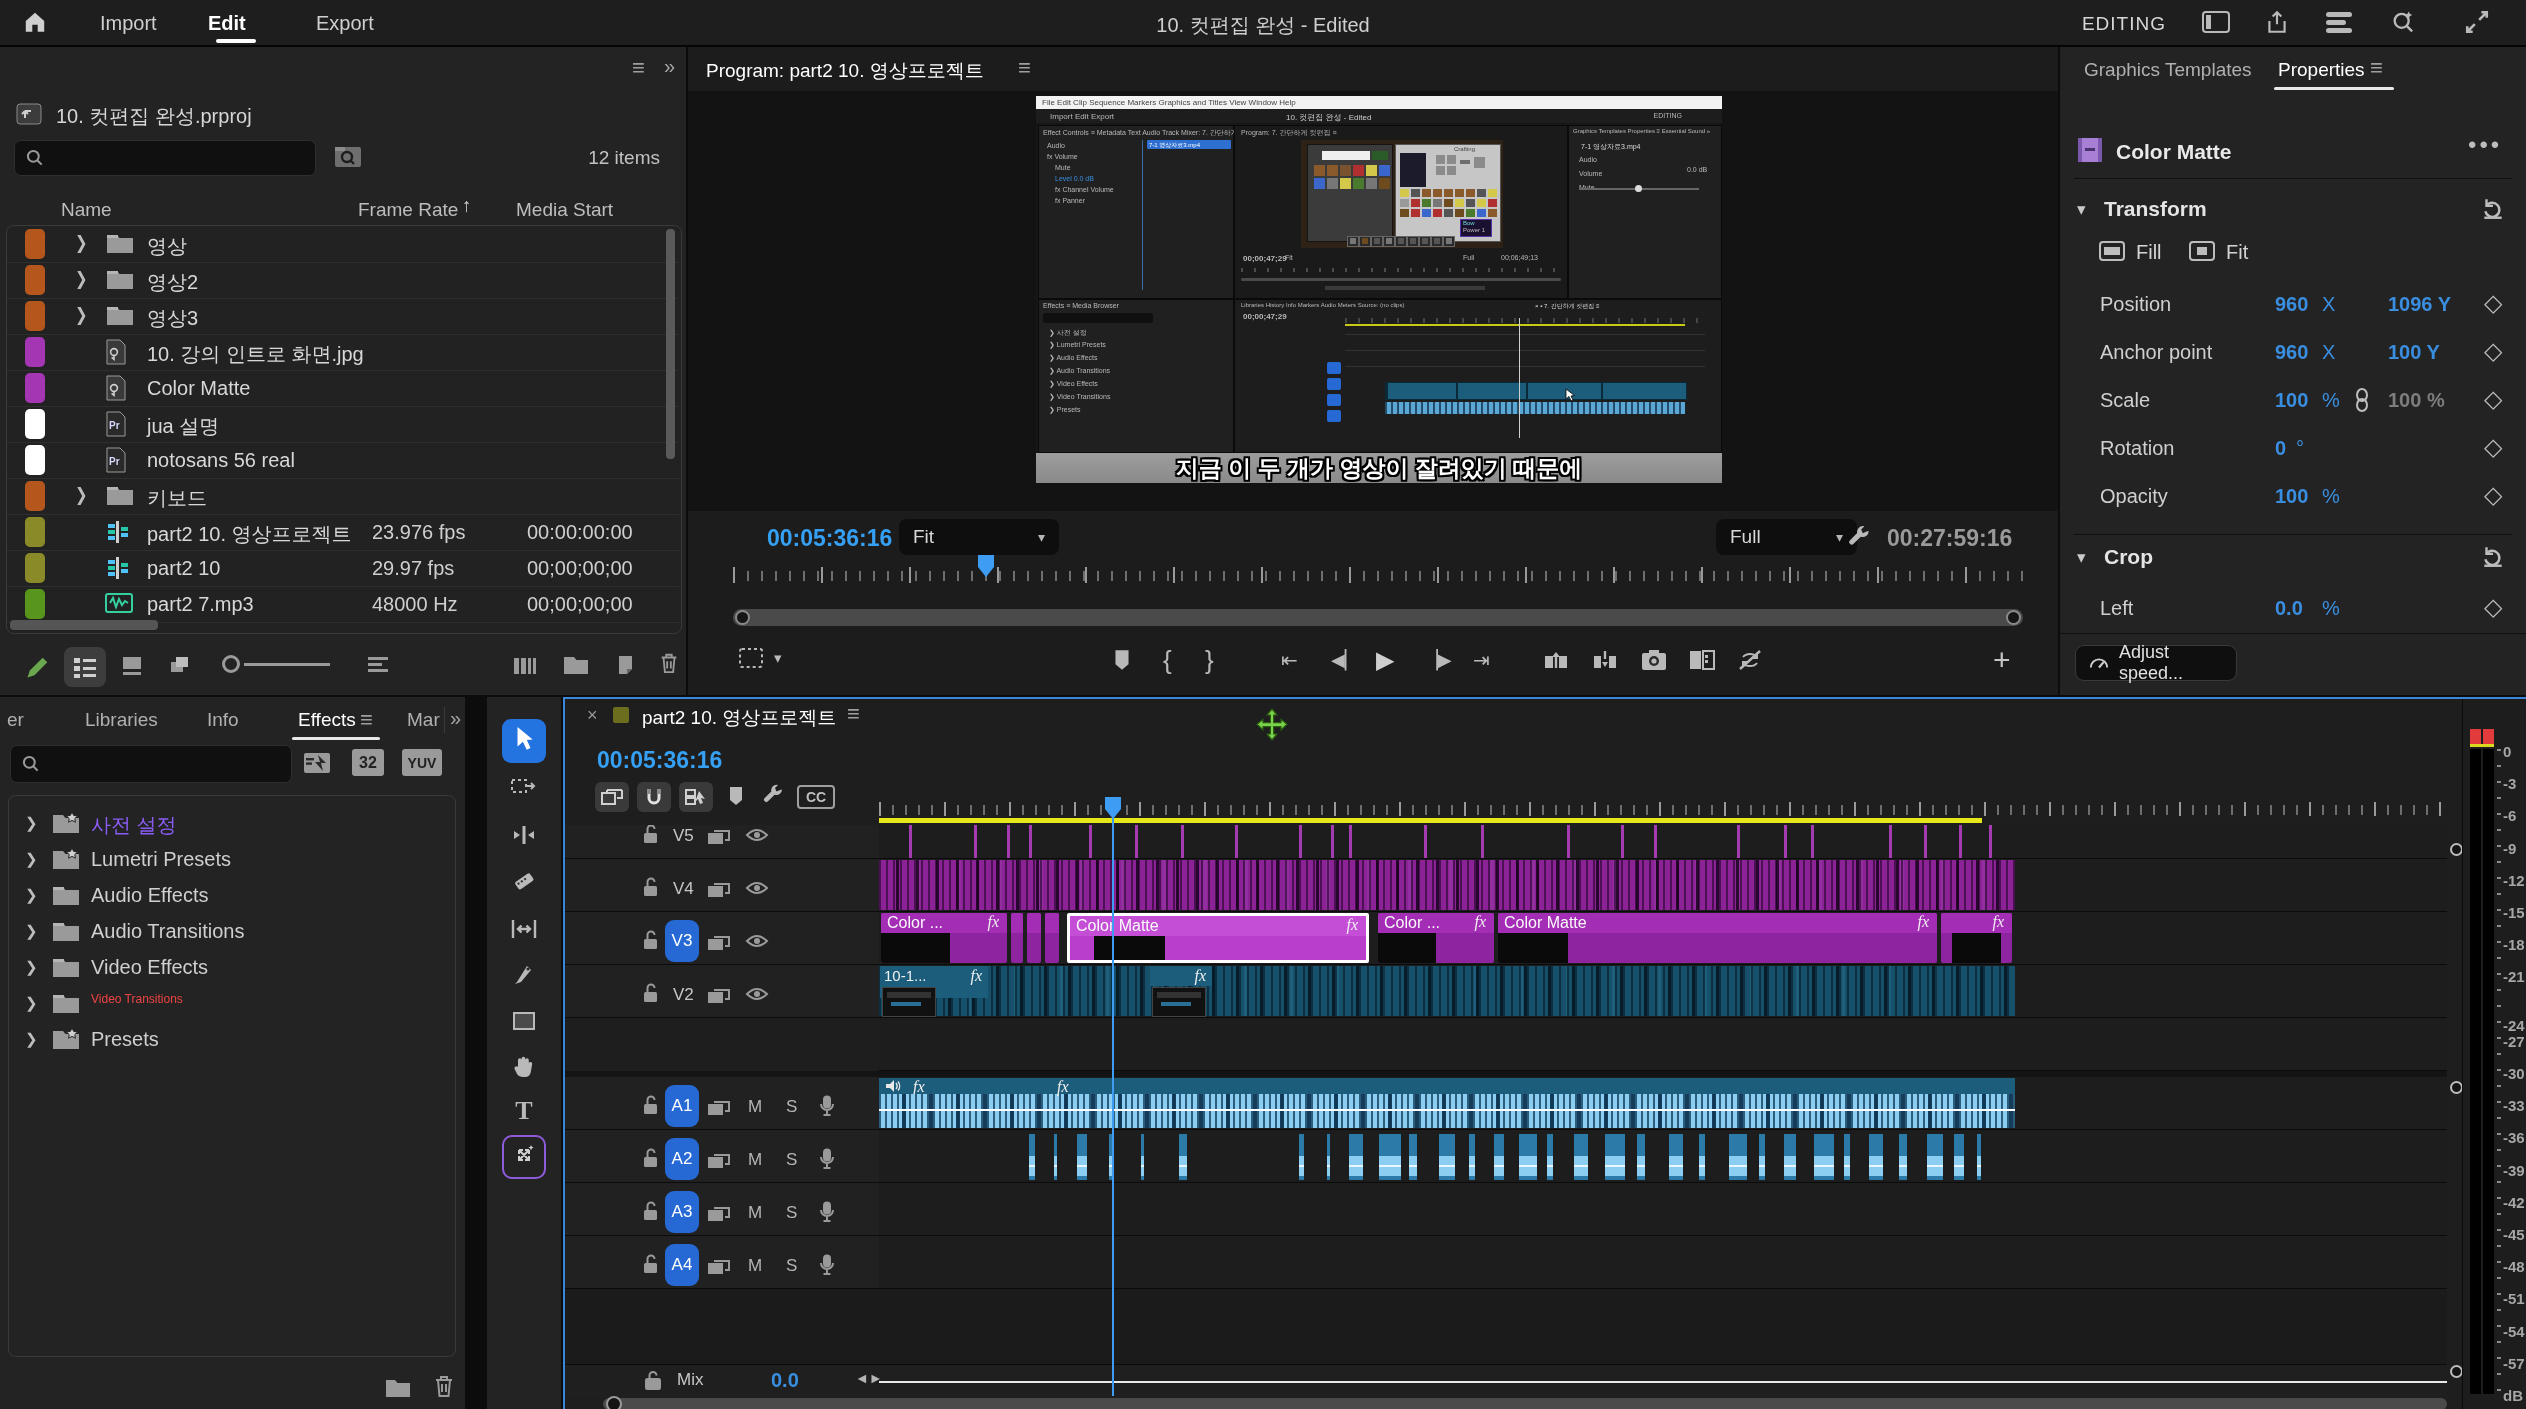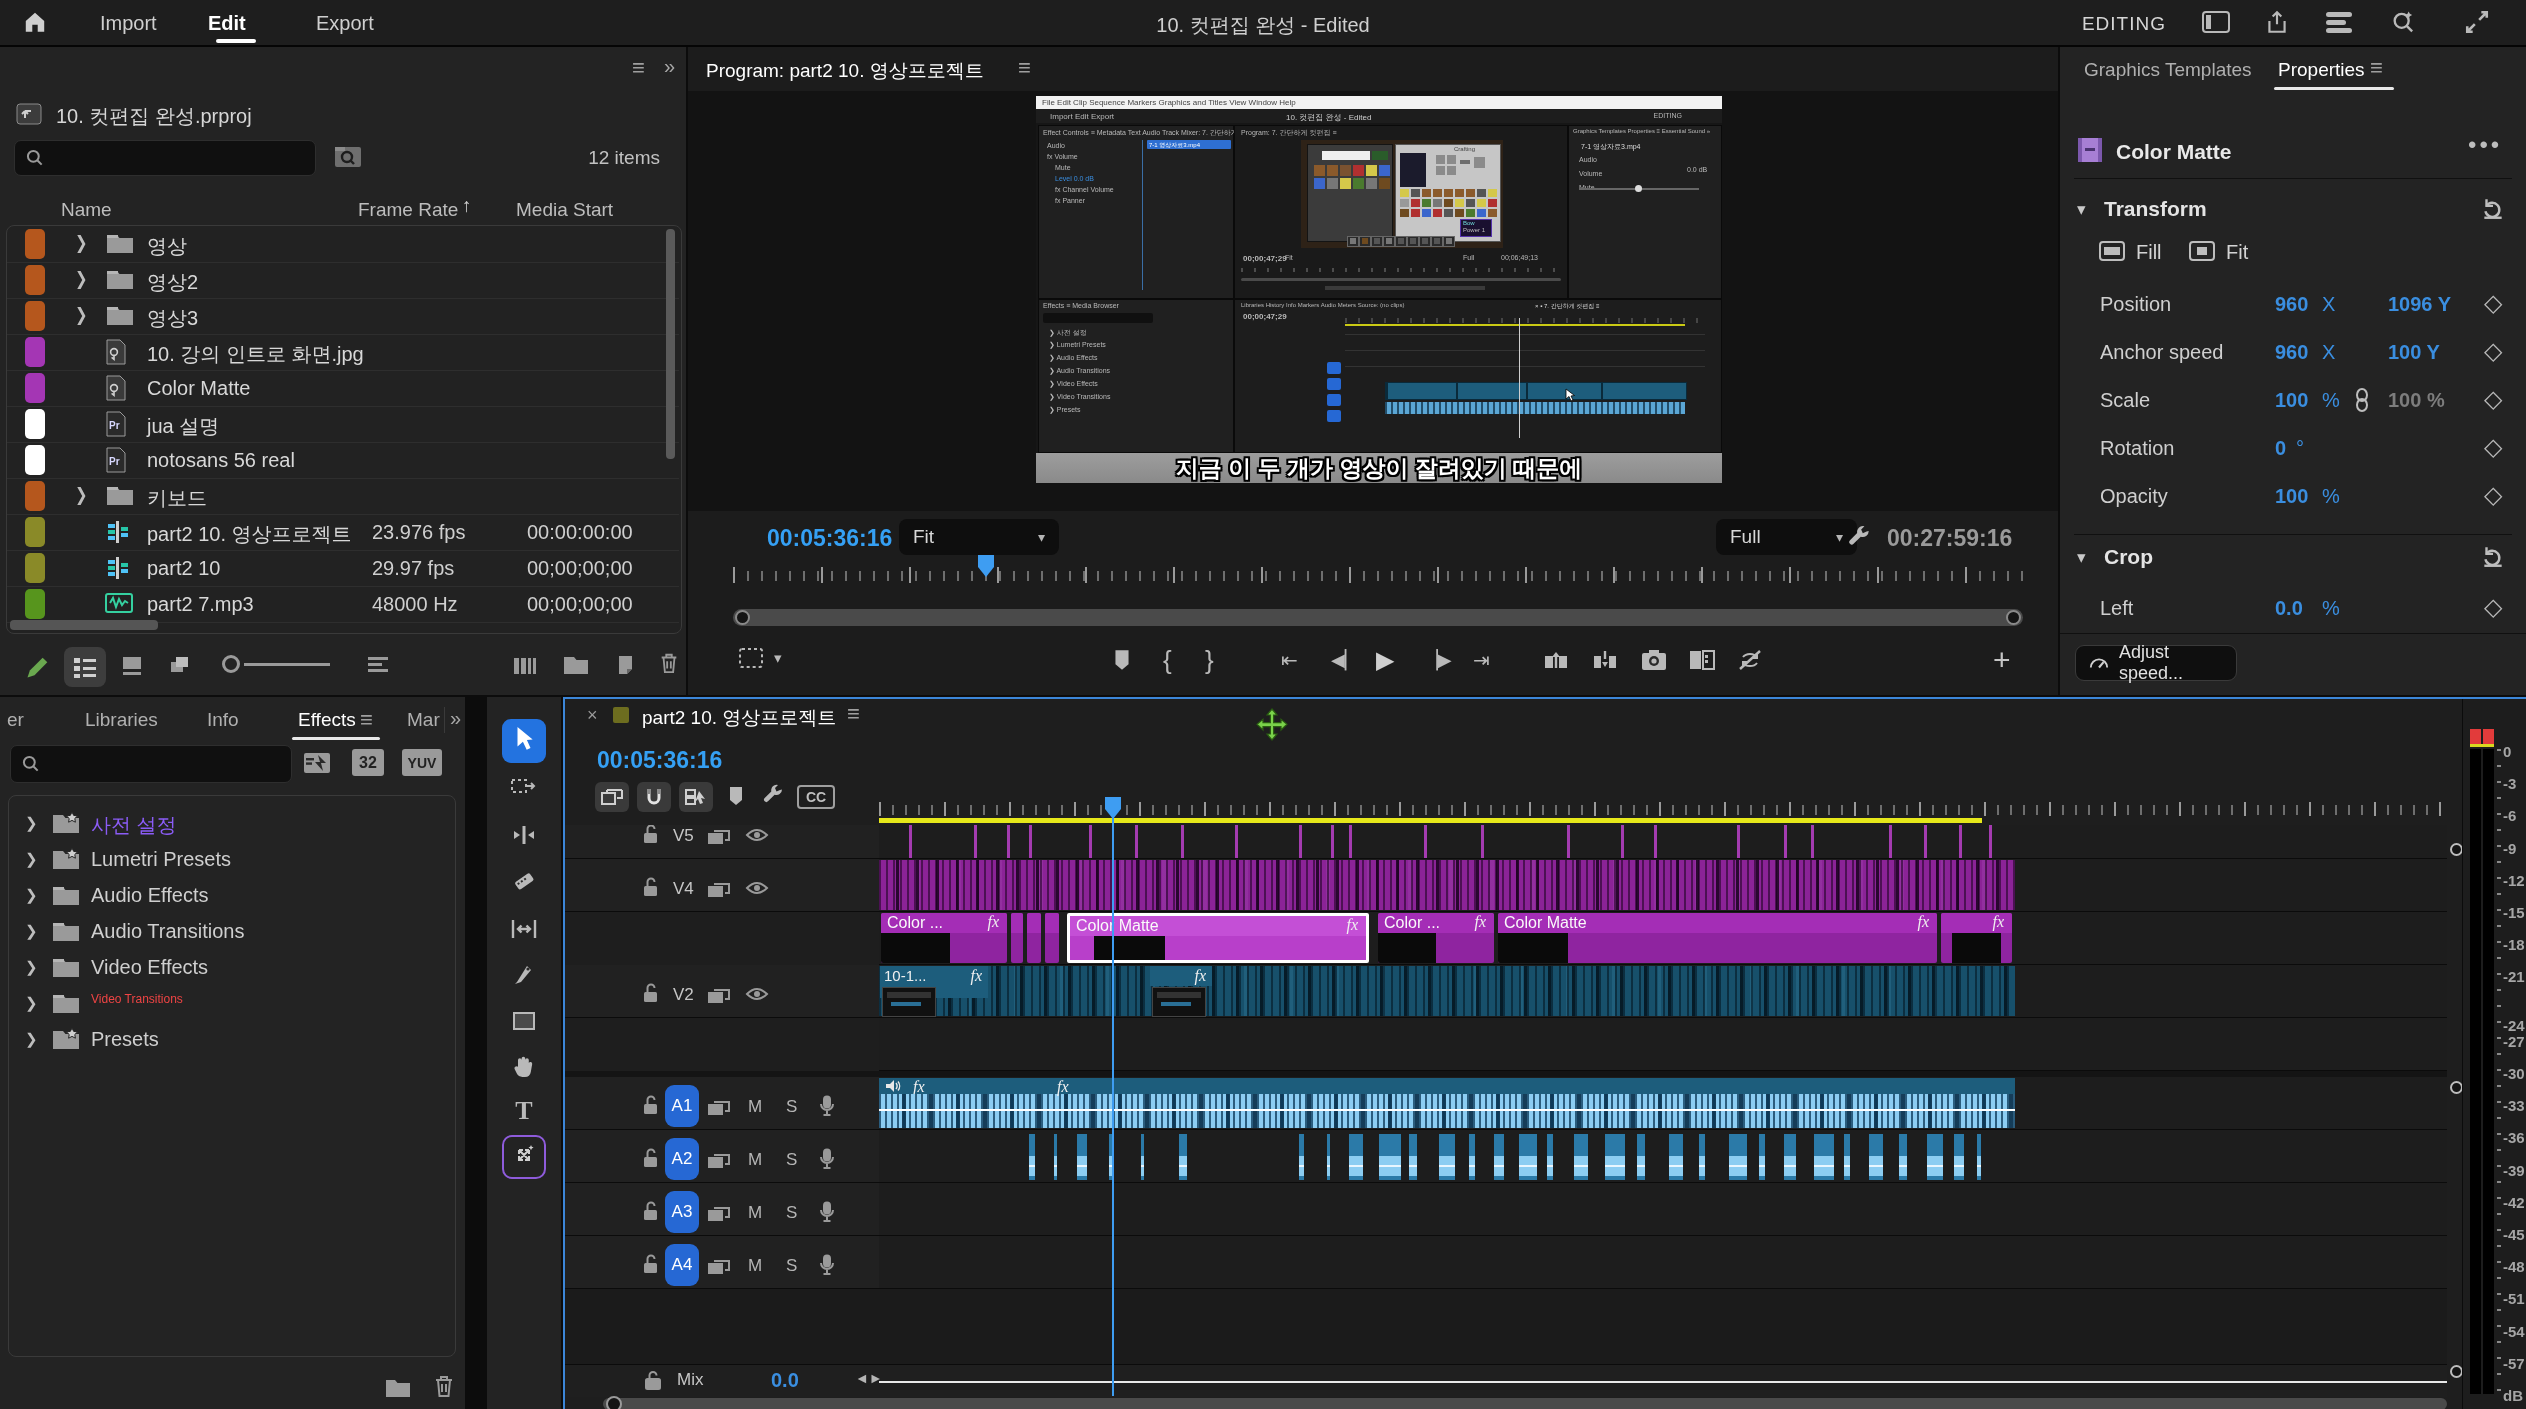--- a/index.html
+++ b/index.html
@@ -646,21 +646,21 @@
 
     <div class="abs" id="transform-rows" style="left:0;top:236px;width:466px;height:240px;">
         <div style="position: absolute; left: 0px; top: 0px; width: 466px; height: 48px;">
           <div style="position: absolute; left: 40px; top: 10px; font-size: 20px; color: rgb(207, 207, 207); white-space: nowrap;">Position</div>
           <div style="position: absolute; left: 215px; top: 10px; font-size: 20px; font-weight: 700; color: rgb(58, 142, 224);">960 </div>
           <div style="position: absolute; left: 262px; top: 10px; font-size: 20px; color: rgb(58, 142, 224);">X</div>
           <div style="position: absolute; left: 328px; top: 10px; font-size: 20px; font-weight: 700; color: rgb(58, 142, 224);">1096 Y</div>
           <div style="position: absolute; left: 424px; top: 6px; font-size: 24px; color: rgb(184, 184, 184);">◇</div>
         </div>
         <div style="position: absolute; left: 0px; top: 48px; width: 466px; height: 48px;">
-          <div style="position: absolute; left: 40px; top: 10px; font-size: 20px; color: rgb(207, 207, 207); white-space: nowrap;">Anchor speed</div>
+          <div style="position: absolute; left: 40px; top: 10px; font-size: 20px; color: rgb(207, 207, 207); white-space: nowrap;">Anchor point</div>
           <div style="position: absolute; left: 215px; top: 10px; font-size: 20px; font-weight: 700; color: rgb(58, 142, 224);">960 </div>
           <div style="position: absolute; left: 262px; top: 10px; font-size: 20px; color: rgb(58, 142, 224);">X</div>
           <div style="position: absolute; left: 328px; top: 10px; font-size: 20px; font-weight: 700; color: rgb(58, 142, 224);">100 Y</div>
           <div style="position: absolute; left: 424px; top: 6px; font-size: 24px; color: rgb(184, 184, 184);">◇</div>
         </div>
         <div style="position: absolute; left: 0px; top: 96px; width: 466px; height: 48px;">
           <div style="position: absolute; left: 40px; top: 10px; font-size: 20px; color: rgb(207, 207, 207); white-space: nowrap;">Scale</div>
           <div style="position: absolute; left: 215px; top: 10px; font-size: 20px; font-weight: 700; color: rgb(58, 142, 224);">100 </div>
           <div style="position: absolute; left: 262px; top: 10px; font-size: 20px; color: rgb(58, 142, 224);">%</div>
           <div style="position: absolute; left: 328px; top: 10px; font-size: 20px; font-weight: 700; color: rgb(125, 125, 125);">100 %</div>
@@ -982,20 +982,35 @@
               <rect x="2" y="7" width="13" height="9" fill="#9a9a9a"></rect>
               <path d="M7 4 h15 v9 h-4"></path>
             </svg></div>
           <div style="position: absolute; left: 180px; top: 21px;"><svg width="24" height="16" viewBox="0 0 24 16">
               <path d="M2 8 Q12 -2 22 8 Q12 18 2 8 Z" fill="none" stroke="#9a9a9a" stroke-width="2"></path>
               <circle cx="12" cy="8" r="3" fill="#9a9a9a"></circle>
             </svg></div>
         </div>
         <div class="controw" id="tc-V4" style="position: absolute; top: 34px; height: 52px; width: 1568px;">
           <div class=" v4tex" style="position: absolute; left: 0px; top: 1px; width: 1136px; height: 50px;"></div>
+        </div>
+        <div class="trackrow" style="position: absolute; top: 87px; height: 52px;">
+          <div style="position: absolute; left: 76px; top: 17px;"><svg width="20" height="22" viewBox="0 0 20 22">
+              <rect x="3" y="10" width="13" height="10" rx="1.5" fill="#9a9a9a"></rect>
+              <path d="M6.5 10 V6 a3.5 3.5 0 0 1 7 0" fill="none" stroke="#9a9a9a" stroke-width="2"></path>
+            </svg></div>
+          <div class="chipbtn on" style="position: absolute; left: 100px; top: 8px;">V3</div>
+          <div style="position: absolute; left: 142px; top: 21px;"><svg width="24" height="18" viewBox="0 0 24 18" fill="none" stroke="#9a9a9a" stroke-width="2">
+              <rect x="2" y="7" width="13" height="9" fill="#9a9a9a"></rect>
+              <path d="M7 4 h15 v9 h-4"></path>
+            </svg></div>
+          <div style="position: absolute; left: 180px; top: 21px;"><svg width="24" height="16" viewBox="0 0 24 16">
+              <path d="M2 8 Q12 -2 22 8 Q12 18 2 8 Z" fill="none" stroke="#9a9a9a" stroke-width="2"></path>
+              <circle cx="12" cy="8" r="3" fill="#9a9a9a"></circle>
+            </svg></div>
         </div>
         <div class="controw" id="tc-V3" style="position: absolute; top: 87px; height: 52px; width: 1568px;">
           <div class="clip" style="position: absolute; left: 2px; top: 1px; width: 126px; height: 50px; background: rgb(143, 36, 160);">
             <div style="position: absolute; left: 0px; top: 0px; width: 100%; height: 20px; background: rgb(164, 45, 182);"></div>
             <div style="position: absolute; left: 6px; top: 1px; font-size: 16px; color: rgb(250, 250, 250); white-space: nowrap;">Color ...</div>
             <div class="fx" style="position: absolute; right: 8px; top: 0px; left: auto;">fx</div>
             <div style="position: absolute; left: 0%; top: 20px; width: 55%; height: 30px; background: rgb(10, 10, 10);"></div>
           </div>
           <div class="clip" style="position: absolute; left: 132px; top: 1px; width: 12px; height: 50px; background: rgb(143, 36, 160);">
             <div style="position: absolute; left: 0px; top: 0px; width: 100%; height: 20px; background: rgb(164, 45, 182);"></div>

